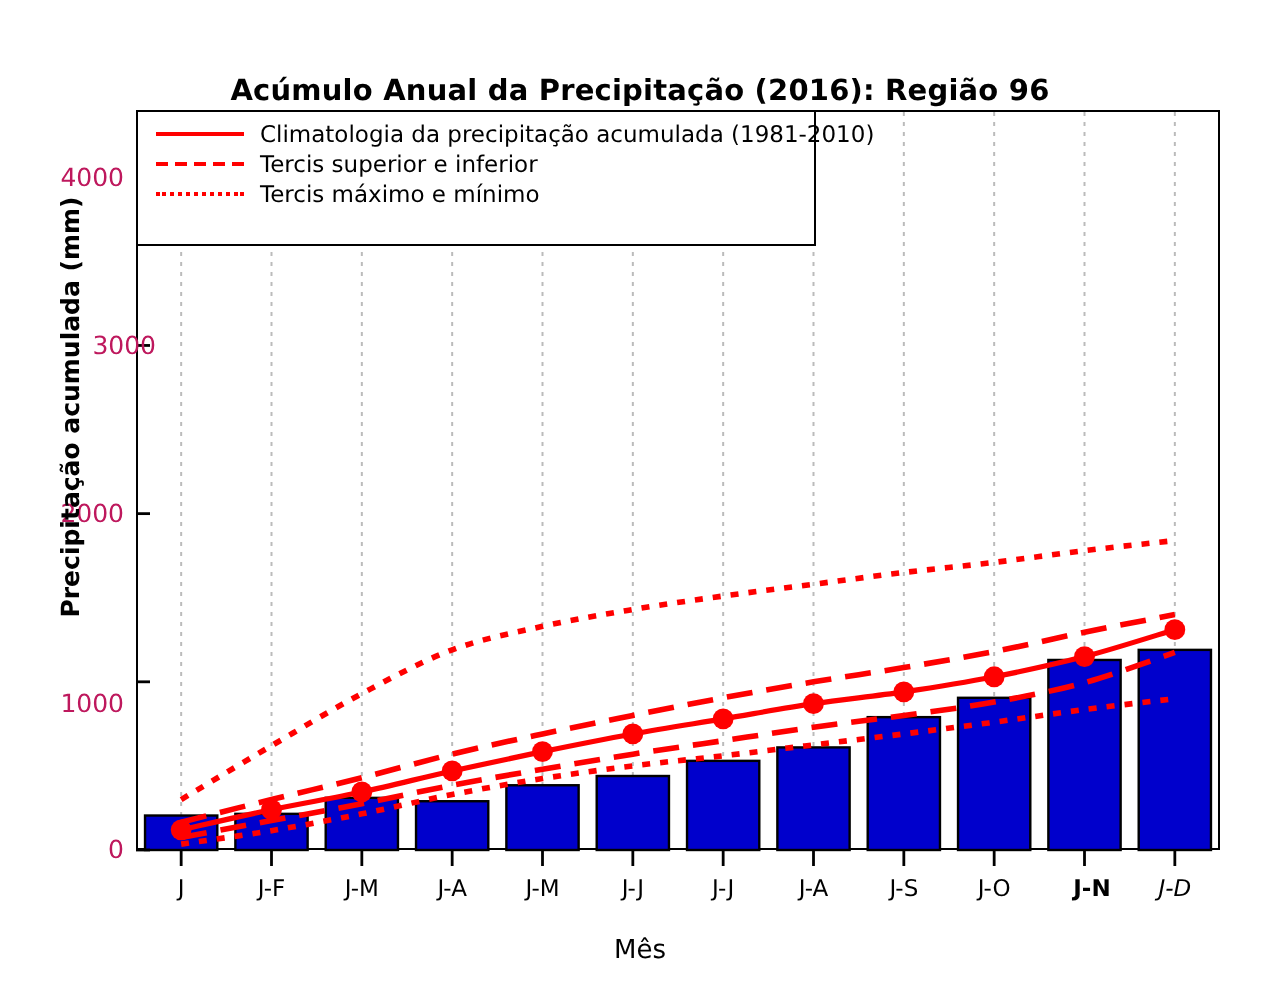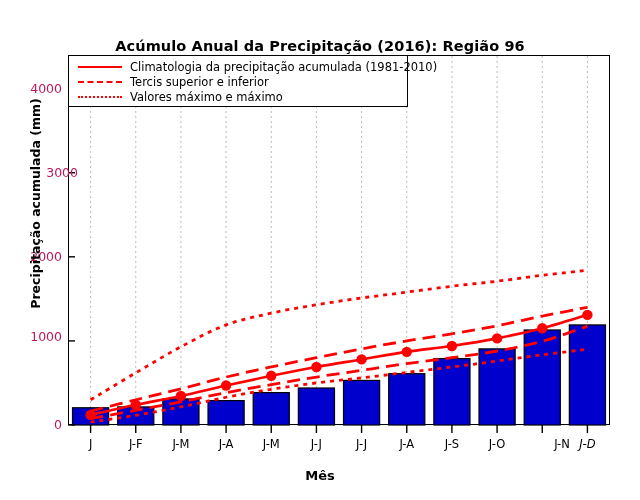--- a/index.html
+++ b/index.html
@@ -61,21 +61,21 @@
     font-weight: bold;
     color: #000000;
   }
   .xlabel {
     position: absolute;
     left: 0;
     top: 468px;
     width: 640px;
     text-align: center;
     font-size: 13px;
-    font-weight: bold;
+    font-weight: normal;
     color: #000000;
   }
   .ytick-label {
     position: absolute;
     text-align: right;
     font-size: 12.5px;
     color: #be185d;
     width: 52px;
   }
   .xtick-label {
@@ -83,21 +83,21 @@
     text-align: center;
     font-size: 11.5px;
     color: #000000;
     width: 54px;
   }
   .legend-box {
     position: absolute;
     left: 68px;
     top: 55px;
     width: 340px;
-    height: 52px;
+    height: 68px;
     border: 1px solid #000000;
     background: #ffffff;
     box-sizing: border-box;
   }
   .legend-row {
     position: absolute;
     left: 0;
     height: 16px;
     display: flex;
     align-items: center;
@@ -214,37 +214,37 @@
         <line x1="406.75" y1="425" x2="406.75" y2="433" stroke="#000" stroke-width="1.4"></line>
         <line x1="451.91666666666663" y1="425" x2="451.91666666666663" y2="433" stroke="#000" stroke-width="1.4"></line>
         <line x1="497.0833333333333" y1="425" x2="497.0833333333333" y2="433" stroke="#000" stroke-width="1.4"></line>
         <line x1="542.25" y1="425" x2="542.25" y2="433" stroke="#000" stroke-width="1.4"></line>
         <line x1="587.4166666666666" y1="425" x2="587.4166666666666" y2="433" stroke="#000" stroke-width="1.4"></line>
       </g>
   </svg>
 
   <div id="ytick-labels">
       <div class="ytick-label" style="left: 10px; top: 417px;">0</div>
-      <div class="ytick-label" style="left: 10px; top: 329px;">1000</div>
+      <div class="ytick-label" style="left: 10px; top: 344px;">1000</div>
       <div class="ytick-label" style="left: 10px; top: 248.818px;">2000</div>
       <div class="ytick-label" style="left: 26px; top: 164.727px;">3000</div>
       <div class="ytick-label" style="left: 10px; top: 80.6364px;">4000</div>
     </div>
   <div id="xtick-labels">
       <div class="xtick-label" style="left: 63.5833px; top: 437px;">J</div>
       <div class="xtick-label" style="left: 108.75px; top: 437px;">J-F</div>
       <div class="xtick-label" style="left: 153.917px; top: 437px;">J-M</div>
       <div class="xtick-label" style="left: 199.083px; top: 437px;">J-A</div>
       <div class="xtick-label" style="left: 244.25px; top: 437px;">J-M</div>
       <div class="xtick-label" style="left: 289.417px; top: 437px;">J-J</div>
       <div class="xtick-label" style="left: 334.583px; top: 437px;">J-J</div>
       <div class="xtick-label" style="left: 379.75px; top: 437px;">J-A</div>
       <div class="xtick-label" style="left: 424.917px; top: 437px;">J-S</div>
       <div class="xtick-label" style="left: 470.083px; top: 437px;">J-O</div>
-      <div class="xtick-label" style="left: 535px; top: 437px;">J-N</div>
+      <div class="xtick-label" style="left: 519px; top: 437px; font-weight: bold;">J-N</div>
       <div class="xtick-label" style="left: 560.417px; top: 437px; font-style: italic;">J-D</div>
     </div>
 
   <div class="ylabel">Precipitação acumulada (mm)</div>
   <div class="xlabel">Mês</div>
 
   <div class="legend-box">
     <div class="legend-row">
       <span class="legend-swatch sw-solid">
           <span class="ln"></span>
@@ -254,18 +254,18 @@
     <div class="legend-row">
       <span class="legend-swatch sw-dashed">
           <span class="ln"></span>
         </span>
       <span class="legend-text">Tercis superior e inferior</span>
     </div>
     <div class="legend-row">
       <span class="legend-swatch sw-dotted">
           <span class="ln"></span>
         </span>
-      <span class="legend-text">Valores máximo e máximo</span>
+      <span class="legend-text">Tercis máximo e mínimo</span>
     </div>
   </div>
 
 
 </div>
 
 </body></html>

